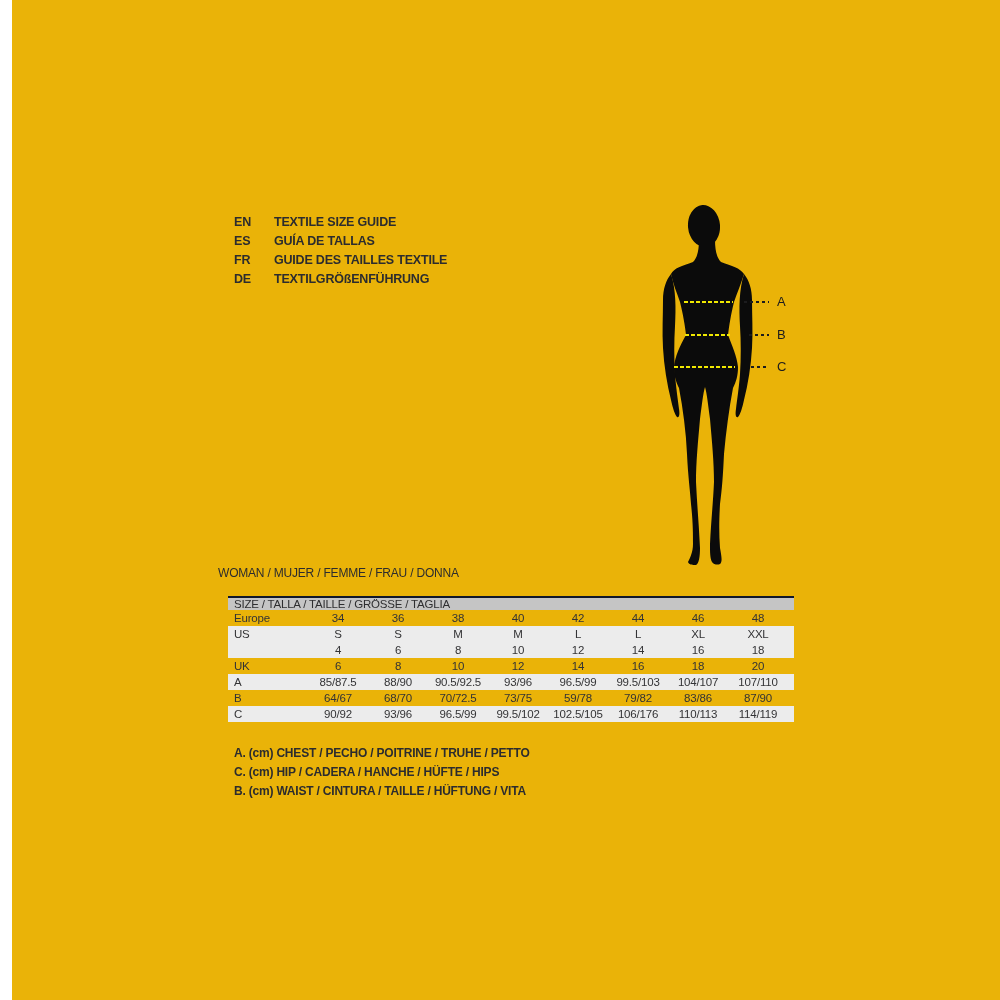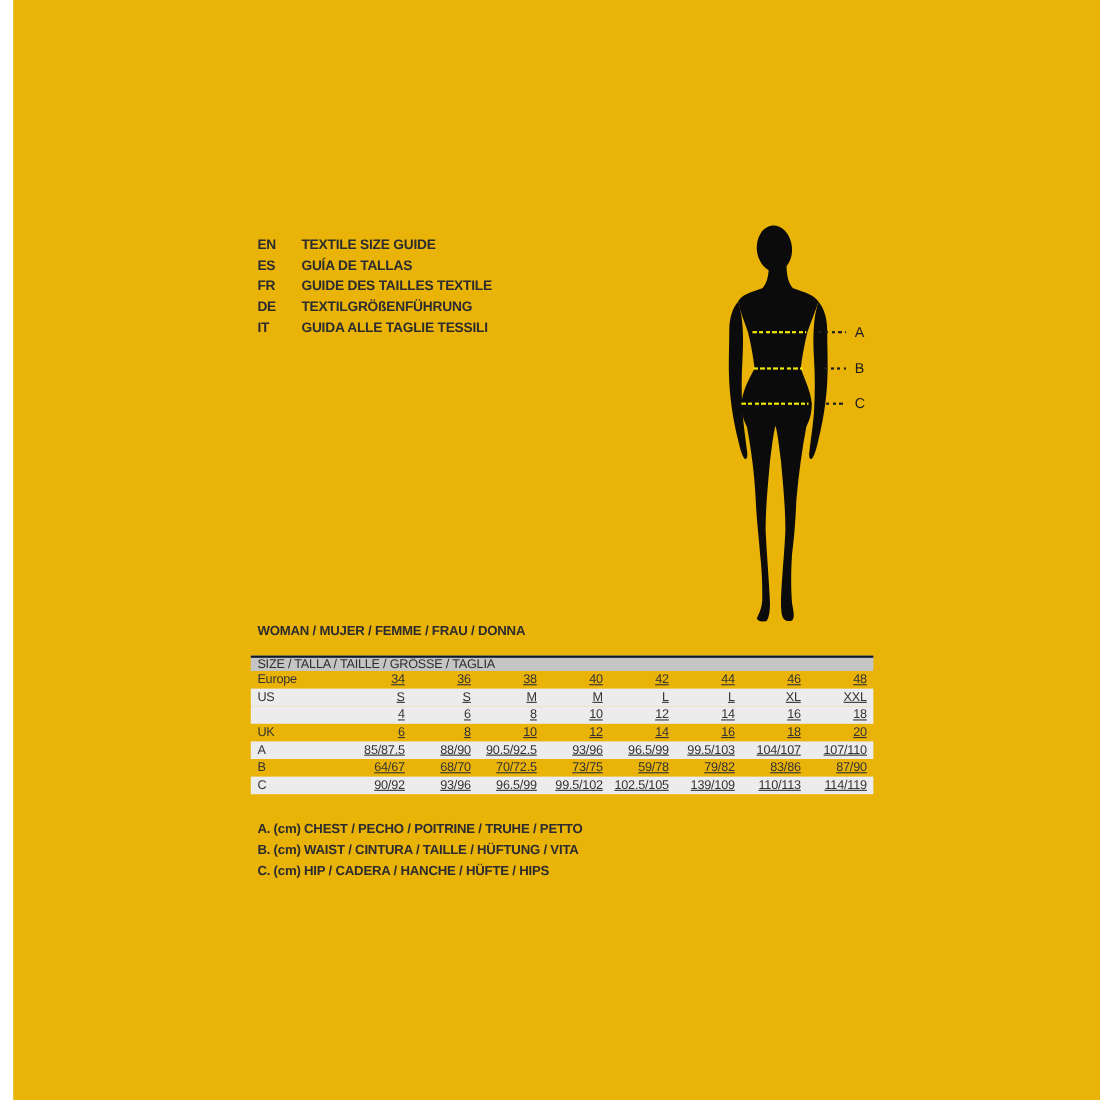--- a/index.html
+++ b/index.html
@@ -11,29 +11,29 @@
   .lang-block{position:absolute;left:222px;top:213px;}
   .lang-row{display:flex;height:19px;line-height:19px;font-size:12.5px;font-weight:700;letter-spacing:-0.2px;}
   .lang-code{width:40px;}
   
   .figure-svg{position:absolute;left:648px;top:204px;width:97px;height:362px;}
   .measure-line{position:absolute;height:2px;}
   .dash-yellow{position:absolute;top:0;height:2px;}
   .dash-black{position:absolute;top:0;height:2px;}
   .marker-letter{position:absolute;font-size:13px;line-height:13px;color:#1c1c1e;}
   
-  .gender-line{position:absolute;left:222px;top:566px;font-size:12px;font-weight:700;letter-spacing:-0.2px;}
+  .gender-line{position:absolute;left:206px;top:566px;font-size:12px;font-weight:400;letter-spacing:-0.2px;}
   
   .size-table{position:absolute;left:216px;top:596px;width:566px;font-size:11.5px;letter-spacing:-0.2px;}
   .st-header{height:12px;line-height:12px;background:#c5c5c5;border-top:2px solid #0f172a;
              padding-left:6px;color:#2e2e30;}
   .st-row{display:flex;height:16px;line-height:16px;color:#333335;}
   .st-row.shaded{background:#ececec;}
   .st-label{width:80px;padding-left:6px;box-sizing:border-box;text-align:left;}
-  .st-cell{width:60px;text-align:right;text-decoration:underline;}
+  .st-cell{width:60px;text-align:center;}
   
   .legend-block{position:absolute;left:222px;top:744px;}
   .legend-line{height:19px;line-height:19px;font-size:12px;font-weight:700;letter-spacing:-0.2px;}
 </style>
 </head>
 <body>
 
 <div id="canvas">
 
   <div class="lang-block">
@@ -45,24 +45,20 @@
       <span class="lang-code">ES</span>
       <span class="lang-label">GUÍA DE TALLAS</span>
     </div>
     <div class="lang-row">
       <span class="lang-code">FR</span>
       <span class="lang-label">GUIDE DES TAILLES TEXTILE</span>
     </div>
     <div class="lang-row">
       <span class="lang-code">DE</span>
       <span class="lang-label">TEXTILGRÖßENFÜHRUNG</span>
-    </div>
-    <div class="lang-row">
-      <span class="lang-code">IT</span>
-      <span class="lang-label">GUIDA ALLE TAGLIE TESSILI</span>
     </div>
   </div>
 
   <svg class="figure-svg" viewBox="0 0 97 362" aria-hidden="true">
     <g fill="#0b0b0b">
       <ellipse cx="44" cy="22" rx="16" ry="21" transform="rotate(-5 44 22)"></ellipse>
 
       <path d="M39,36
                C39,47 37,54 33,58
                C22,62 14,64 11,70
@@ -212,25 +208,25 @@
       <span class="st-cell">87/90</span>
     </div>
 
     <div class="st-row shaded">
       <span class="st-label">C</span>
       <span class="st-cell">90/92</span>
       <span class="st-cell">93/96</span>
       <span class="st-cell">96.5/99</span>
       <span class="st-cell">99.5/102</span>
       <span class="st-cell">102.5/105</span>
-      <span class="st-cell">139/109</span>
+      <span class="st-cell">106/176</span>
       <span class="st-cell">110/113</span>
       <span class="st-cell">114/119</span>
     </div>
   </div>
 
   <div class="legend-block">
     <div class="legend-line">A. (cm) CHEST / PECHO / POITRINE / TRUHE / PETTO</div>
+    <div class="legend-line">C. (cm) HIP / CADERA / HANCHE / HÜFTE / HIPS</div>
     <div class="legend-line">B. (cm) WAIST / CINTURA / TAILLE / HÜFTUNG / VITA</div>
-    <div class="legend-line">C. (cm) HIP / CADERA / HANCHE / HÜFTE / HIPS</div>
   </div>
 
 </div>
 
 </body></html>

